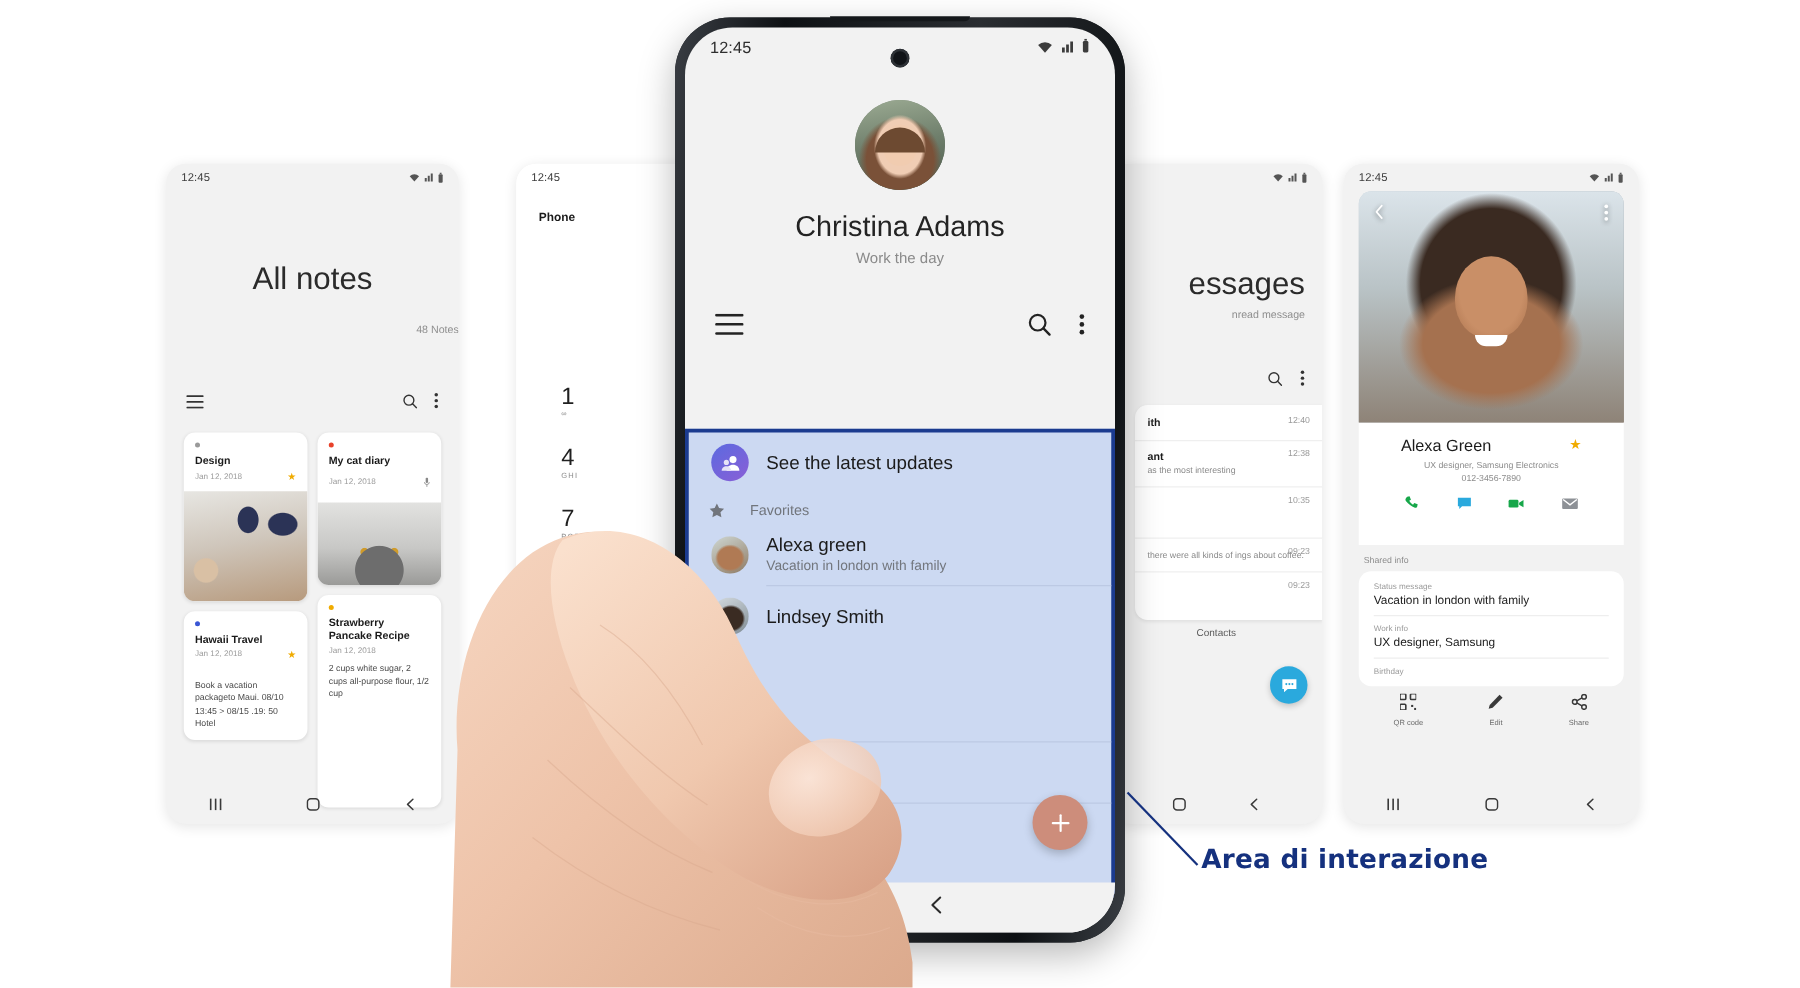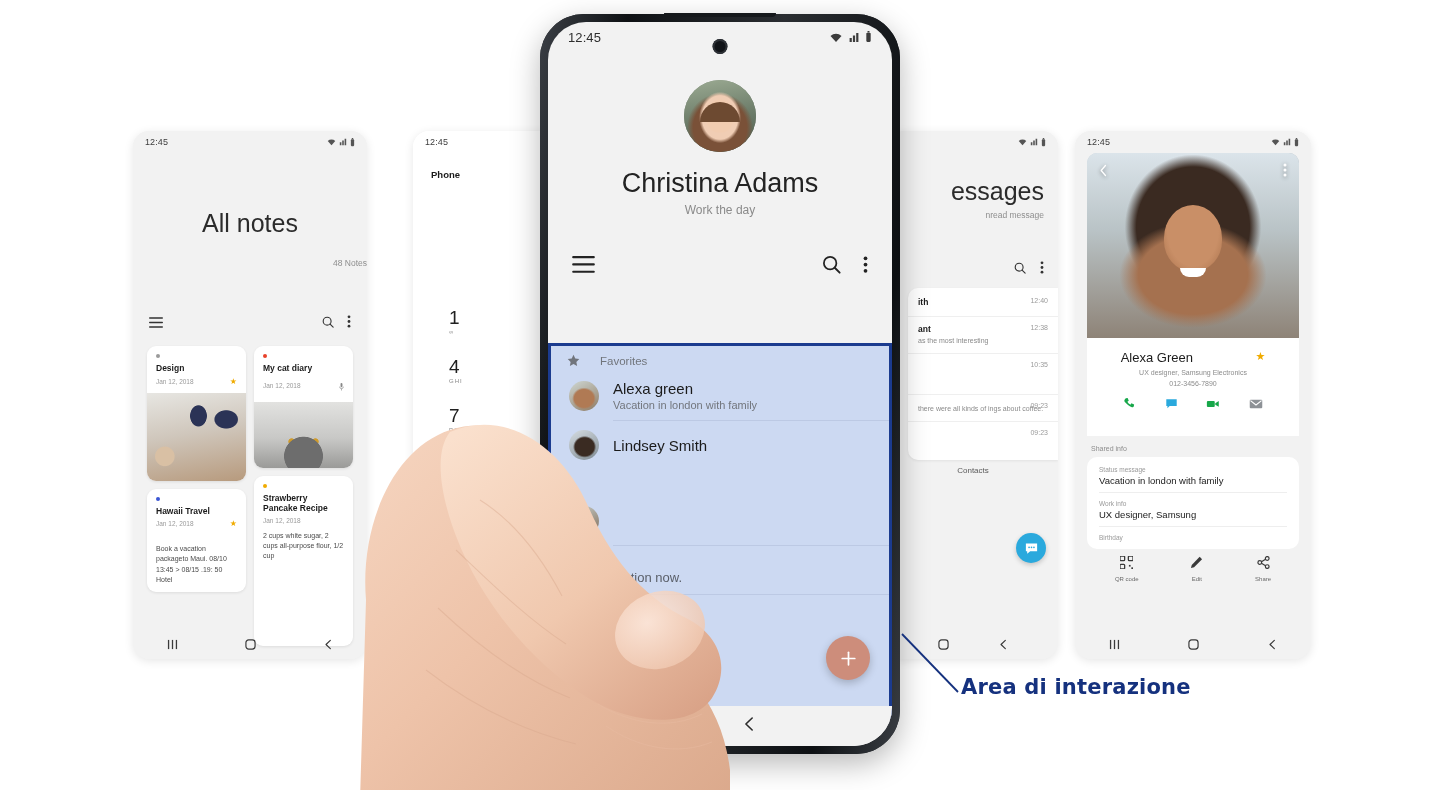--- a/index.html
+++ b/index.html
@@ -50,21 +50,21 @@
   
   #dial-phone{left:413px;top:131px;width:190px;height:528px;background:#fff;}
   .dial-label{font-size:9.5px;font-weight:bold;color:#1b1b1b;margin:16px 0 0 18px;}
   .keys{margin-top:128px;padding-left:36px;}
   .key{margin-bottom:22px;}
   .key-n{font-size:19px;color:#202020;font-weight:300;line-height:1;}
   .key-s{font-size:6px;color:#8a8a8a;letter-spacing:1px;margin-top:2px;}
 
   
   #msg-phone{left:888px;top:131px;width:170px;height:528px;}
-  .msg-title{font-size:25px;color:#2b2b2b;font-weight:300;margin-top:24px;
+  .msg-title{font-size:25px;color:#2b2b2b;font-weight:300;margin-top:60px;
     text-align:right;padding-right:14px;white-space:nowrap;}
   .msg-sub{font-size:8.5px;color:#8e8e8e;text-align:right;padding-right:14px;margin-top:4px;}
   .msg-toolbar{display:flex;justify-content:flex-end;gap:14px;padding-right:14px;margin-top:40px;}
   .msg-list{margin-top:10px;background:#fff;border-radius:10px 0 0 10px;
      margin-left:20px;padding:2px 0 6px;box-shadow:0 1px 3px rgba(0,0,0,.07);}
   .msg-item{padding:7px 12px 7px 10px;border-top:1px solid #efefef;position:relative;}
   .msg-item:first-child{border-top:none;}
   .msg-name{font-size:8.5px;font-weight:bold;color:#1b1b1b;}
   .msg-prev{font-size:7px;color:#8a8a8a;line-height:1.4;margin-top:2px;}
   .msg-time{position:absolute;right:10px;top:7px;font-size:7px;color:#9a9a9a;}
@@ -107,21 +107,21 @@
   .speaker{position:absolute;left:50%;transform:translateX(-50%);top:-1px;width:112px;height:4px;
      background:#15181b;border-radius:0 0 4px 4px;z-index:4;}
   .punch{position:absolute;left:50%;transform:translateX(-50%);top:17px;width:15px;height:15px;
      border-radius:50%;background:#111418;z-index:5;
      box-shadow:inset 0 0 0 2px #2d3136;}
   .hero-status{height:30px;display:flex;align-items:center;justify-content:space-between;
      padding:0 20px;box-sizing:border-box;}
   .hero-status .sb-time{font-size:13px;color:#2e2e2e;}
   .avatar{width:72px;height:72px;border-radius:50%;margin:28px auto 0;overflow:hidden;
      background:linear-gradient(160deg,#8f9c8a 0%,#6d7a6b 40%,#4c5a50 100%);position:relative;}
-  .hname{text-align:center;font-size:27px;color:#232323;font-weight:300;margin-top:16px;}
+  .hname{text-align:center;font-size:23px;color:#232323;font-weight:300;margin-top:16px;}
   .hsub{text-align:center;font-size:12px;color:#8a8a8a;margin-top:4px;}
   .hero-toolbar{display:flex;align-items:center;justify-content:space-between;
      padding:0 24px;margin-top:32px;height:34px;}
   
   .hl{position:absolute;left:0;right:0;top:321px;bottom:28px;
      background:#ccd9f2;border:3px solid #1b3b8f;box-sizing:border-box;}
   .sec-h{font-size:11.5px;color:#71757c;padding:8px 0 4px 18px;}
   .sec-h.fav{display:flex;align-items:center;gap:20px;padding-left:16px;}
   .row{display:flex;align-items:center;gap:14px;padding:9px 18px;position:relative;}
   .row .ava{width:30px;height:30px;border-radius:50%;flex:none;overflow:hidden;}
@@ -616,20 +616,31 @@
                   <circle cx="2" cy="2" r="1.5"></circle>
                   <circle cx="2" cy="7" r="1.5"></circle>
                   <circle cx="2" cy="12" r="1.5"></circle>
                 </g>
               </svg>
           </span>
         </span>
       </div>
 
       <div class="hl">
+        <div class="row">
+          <span class="ava" style="background:linear-gradient(140deg,#5b6ae0 0%,#8a5fd6 100%);display:flex;align-items:center;justify-content:center;">
+            <svg width="17" height="17" viewBox="0 0 18 18">
+                <circle cx="11" cy="6" r="3" fill="#fff"></circle>
+                <path d="M5.6 15.4c0-3 2.4-5 5.4-5s5.4 2 5.4 5z" fill="#fff"></path>
+                <circle cx="5.4" cy="8.4" r="2.2" fill="#e6e2f7"></circle>
+                <path d="M1.4 15.4c0-2.2 1.8-3.8 4-3.8s4 1.6 4 3.8z" fill="#e6e2f7"></path>
+              </svg>
+          </span>
+          <span class="nm">See the latest updates</span>
+        </div>
 
         <div class="sec-h fav">
           <svg width="13" height="13" viewBox="0 0 14 14">
               <path d="M7 .8 8.9 4.8 13.2 5.4 10.1 8.5 10.9 12.8 7 10.8 3.1 12.8 3.9 8.5.8 5.4 5.1 4.8z" fill="#71757c"></path>
             </svg>
           <span>Favorites</span>
         </div>
 
         <div class="row">
           <span class="ava" style="background:radial-gradient(ellipse 60% 55% at 50% 58%,#b07a54 0 54%,transparent 66%),linear-gradient(150deg,#cfd8d4 0%,#8e7a63 100%);"></span>

